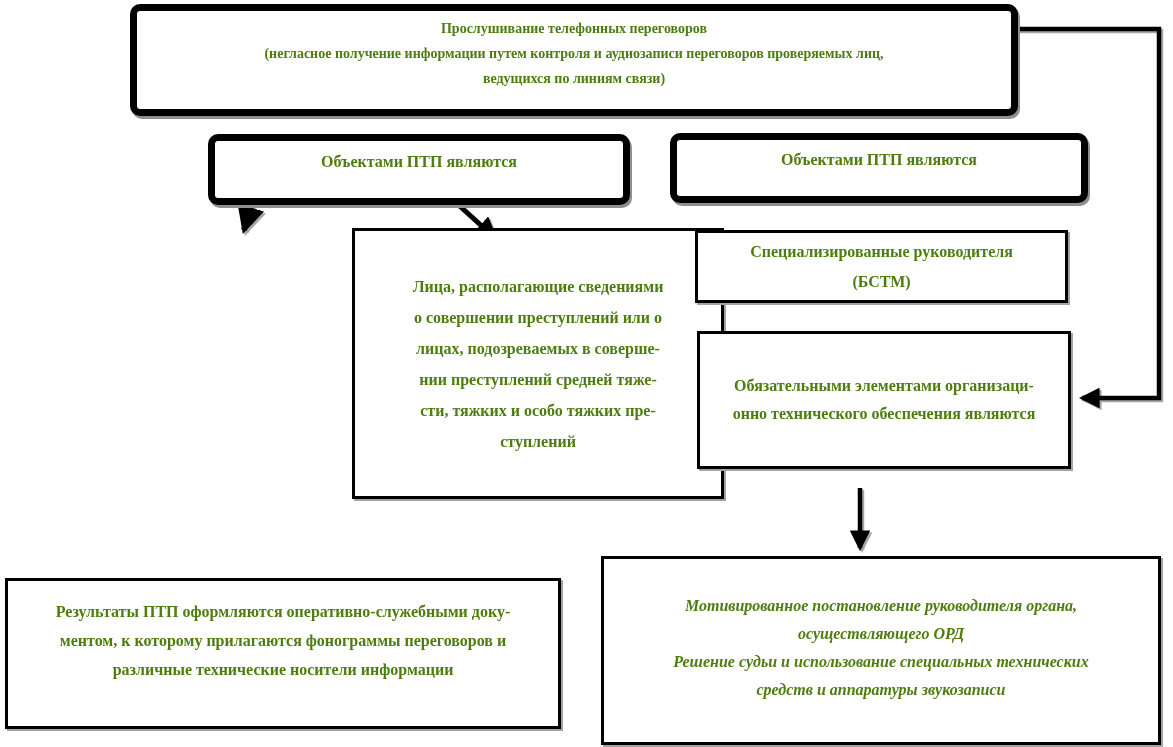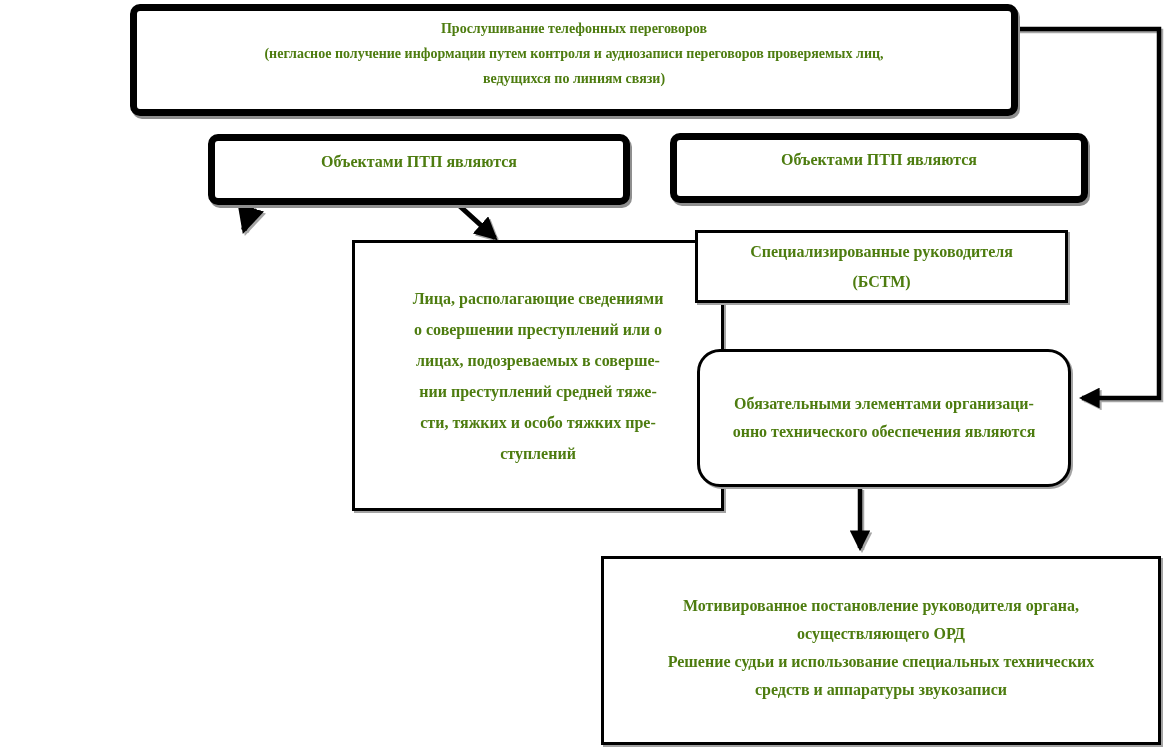--- a/index.html
+++ b/index.html
@@ -31,25 +31,25 @@
   .box.thick {
     border-width: 7px;
     border-radius: 10px;
     box-shadow: 2px 3px 0 #8f8f8f;
     z-index: 3;
   }
   .box-title   { left: 130px; top: 4px;   width: 888px; height: 112px; font-size: 14px; line-height: 25px; padding: 0 16px 14px 16px; }
   .box-objects { left: 208px; top: 134px; width: 422px; height: 71px;  padding-bottom: 16px; }
   .box-subjects{ left: 670px; top: 133px; width: 418px; height: 70px;  padding-bottom: 16px; }
   .box-suspects{ left: 136px; top: 228px; width: 190px; height: 270px; line-height: 23px; padding: 0 6px; }
-  .box-informed{ left: 352px; top: 240px; width: 372px; height: 271px; line-height: 31px; padding: 0 8px; }
+  .box-informed{ left: 352px; top: 228px; width: 372px; height: 271px; line-height: 31px; padding: 0 8px; }
   .box-bstm    { left: 695px; top: 230px; width: 373px; height: 73px;  line-height: 30px; }
-  .box-mandatory { left: 697px; top: 349px; width: 374px; height: 138px; border-radius: 23px; }
+  .box-mandatory { left: 697px; top: 331px; width: 374px; height: 138px; }
   .box-results { left: 5px;   top: 578px; width: 556px; height: 151px; line-height: 29px; padding-bottom: 26px; }
-  .box-resolution { left: 601px; top: 556px; width: 560px; height: 189px; padding-bottom: 6px; }
+  .box-resolution { left: 601px; top: 556px; width: 560px; height: 189px; padding-bottom: 6px; font-style: italic; }
   svg.connectors {
     position: absolute;
     left: 0; top: 0;
     width: 1173px; height: 747px;
     z-index: 1;
     pointer-events: none;
   }
   .arr { filter: drop-shadow(2px 2px 0 #a6a6a6); }
 </style>
 </head>
@@ -100,20 +100,25 @@
   <div class="box box-bstm">
     <span>Специализированные руководителя
 (БСТМ)</span>
   </div>
 
   <div class="box box-mandatory">
     <span>Обязательными элементами организаци-
 онно технического обеспечения являются</span>
   </div>
 
+  <div class="box box-results">
+    <span>Результаты ПТП оформляются оперативно-служебными доку-
+ментом, к которому прилагаются фонограммы переговоров и
+различные технические носители информации</span>
+  </div>
 
   <div class="box box-resolution">
     <span>Мотивированное постановление руководителя органа,
 осуществляющего ОРД
 Решение судьи и использование специальных технических
 средств и аппаратуры звукозаписи</span>
   </div>
 
 </div>
 

